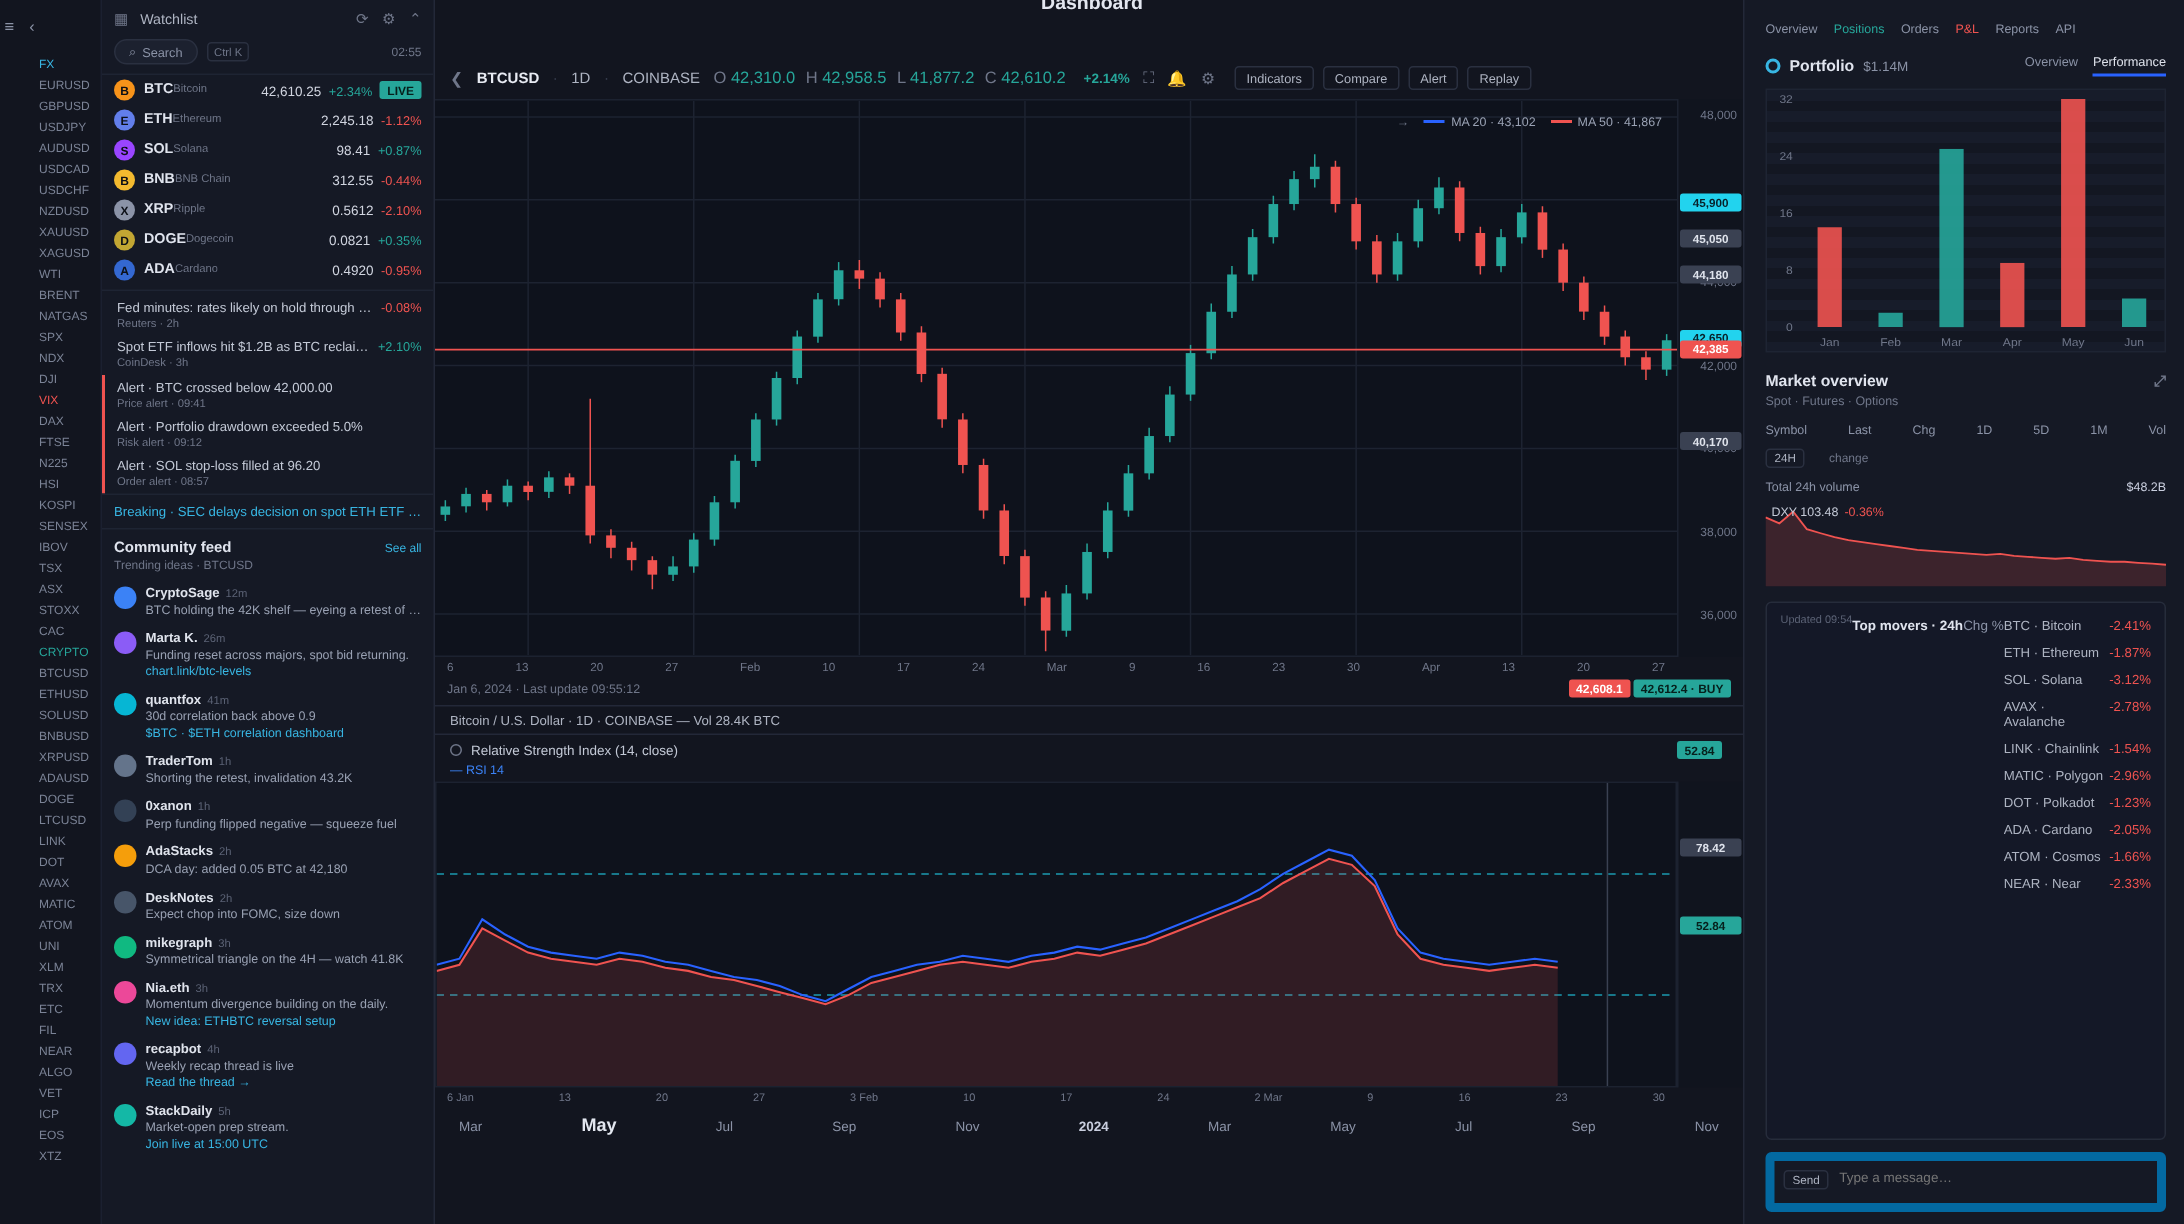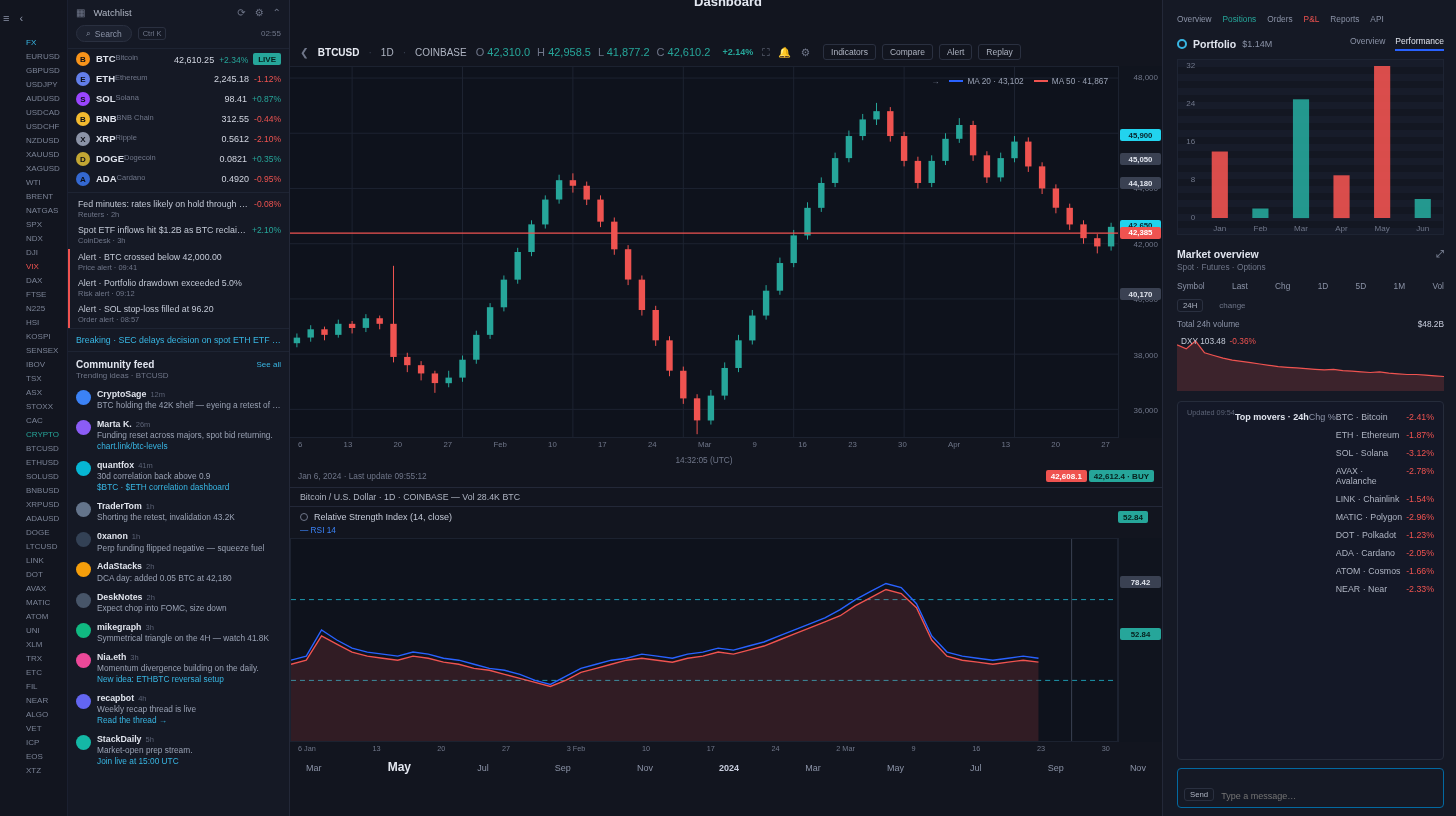--- a/index.html
+++ b/index.html
@@ -122,21 +122,21 @@
   .dxy{position:relative;height:56px;margin-top:6px}
   .dxy svg{position:absolute;inset:0;width:100%;height:100%}
   .dxy-label{position:absolute;left:4px;top:1px;font-size:8.3px;color:#c3c9d6;z-index:2}
   .dxy-label .d{color:#ef5350;margin-left:4px}
   .movers{border:1px solid #262c3b;border-radius:4px;margin-top:10px;padding:6px 9px 4px;background:#141827;flex:1;overflow:hidden;display:flex;flex-direction:row}
   .mv-updated{text-align:right;font-size:7.3px;color:#5b6275}
   .mv-head{display:flex;font-size:9px;color:#e0e4ee;font-weight:bold;margin:4px 0 3px}
   .mv-head .c{margin-left:auto;color:#8b93a7;font-weight:normal}
   .mv-row{display:flex;font-size:8.8px;color:#aeb4c2;padding:4px 0;cursor:pointer}
   .mv-row .v{margin-left:auto;color:#ef5350}
-  .composer{border:1px solid #0369a1;border-radius:4px;margin-top:8px;padding:6px;display:flex;gap:7px;align-items:flex-end;min-height:40px}
+  .composer{border:6px solid #0369a1;border-radius:4px;margin-top:8px;padding:6px;display:flex;gap:7px;align-items:flex-start;min-height:40px}
   .composer input{flex:1;background:transparent;border:none;outline:none;color:#c9cede;font-size:9px;font-family:"Liberation Sans",sans-serif}
 </style>
 </head>
 <body>
 
 <div class="apptitle">Dashboard</div>
 <div class="corner-icons">
   <span>≡</span>
   <span>‹</span>
 </div>
@@ -732,21 +732,20 @@
         <span>Mar</span>
         <span>9</span>
         <span>16</span>
         <span>23</span>
         <span>30</span>
         <span>Apr</span>
         <span>13</span>
         <span>20</span>
         <span>27</span>
       </div>
-    <div class="utc-row"><span>14:32:05 (UTC)</span></div>
 
     <div class="info-row">
       <span style="color:#6f7689">Jan 6, 2024 · Last update 09:55:12</span>
       <span class="quote-chips">
         <span class="chip red">42,608.1</span>
         <span class="chip teal">42,612.4 · BUY</span>
       </span>
     </div>
 
     <div class="strip">

